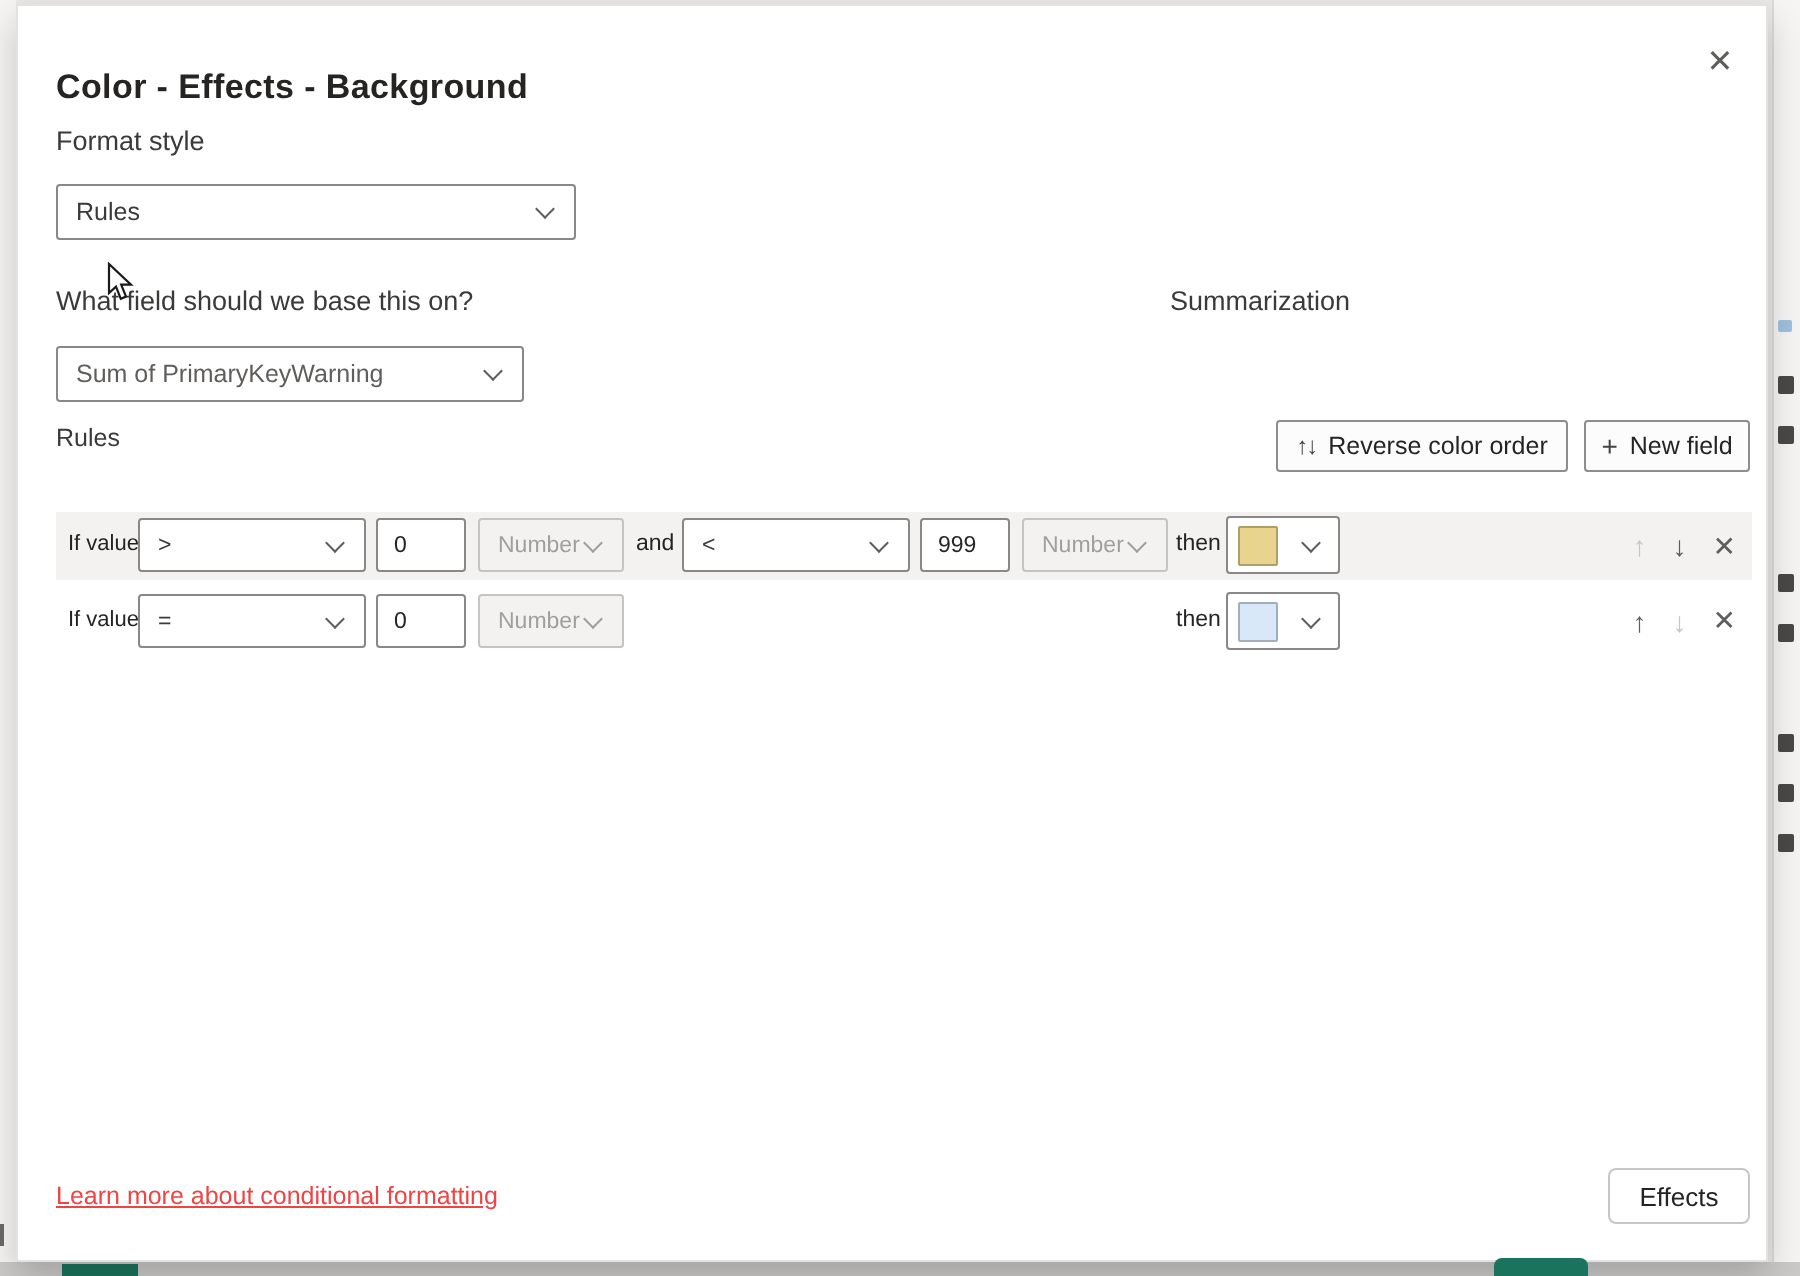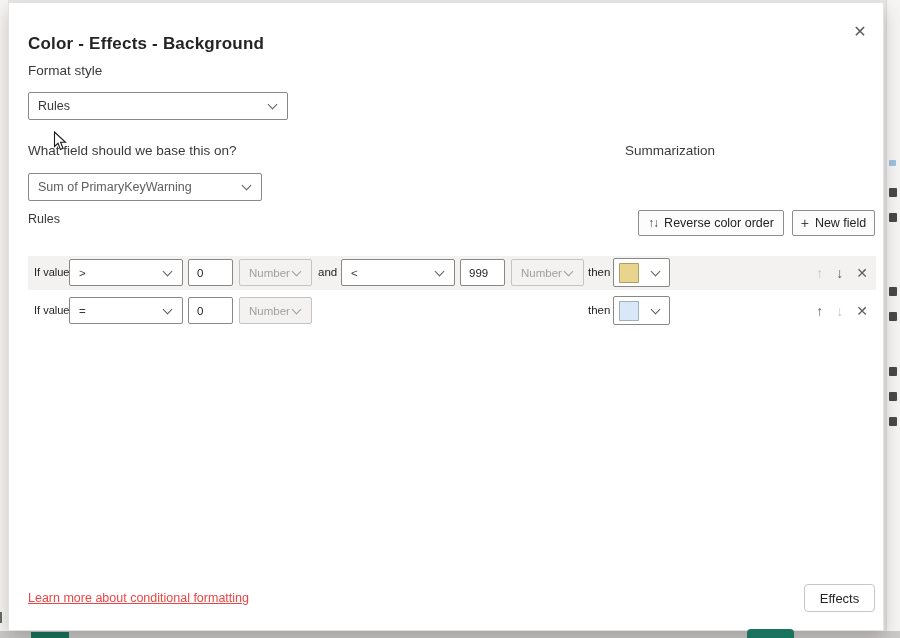--- a/index.html
+++ b/index.html
@@ -91,21 +91,21 @@
       <span class="dd-text" style="color:#3b3a39;">Rules</span>
       <span class="chev"></span>
     </div>
 
     <div class="field-label" style="left:19px; top:140px;text-align:center;">What field should we base this on?</div>
     <div class="dropdown" style="left:19px; top:170px; width:234px;">
       <span class="dd-text">Sum of PrimaryKeyWarning</span>
       <span class="chev"></span>
     </div>
 
-    <div class="field-label" style="left:576px; top:140px;margin-left:40px;">Summarization</div>
+    <div class="field-label" style="left:576px; top:140px;">Summarization</div>
 
     <div class="small-label" style="left:19px; top:209px;">Rules</div>
     <div class="btn-light" style="left:629px; top:207px; width:146px;">
       <span class="glyph">↑↓</span>
       <span>Reverse color order</span>
     </div>
     <div class="btn-light" style="left:783px; top:207px; width:83px;">
       <span class="glyph" style="font-size:14px; letter-spacing:0;">+</span>
       <span>New field</span>
     </div>

